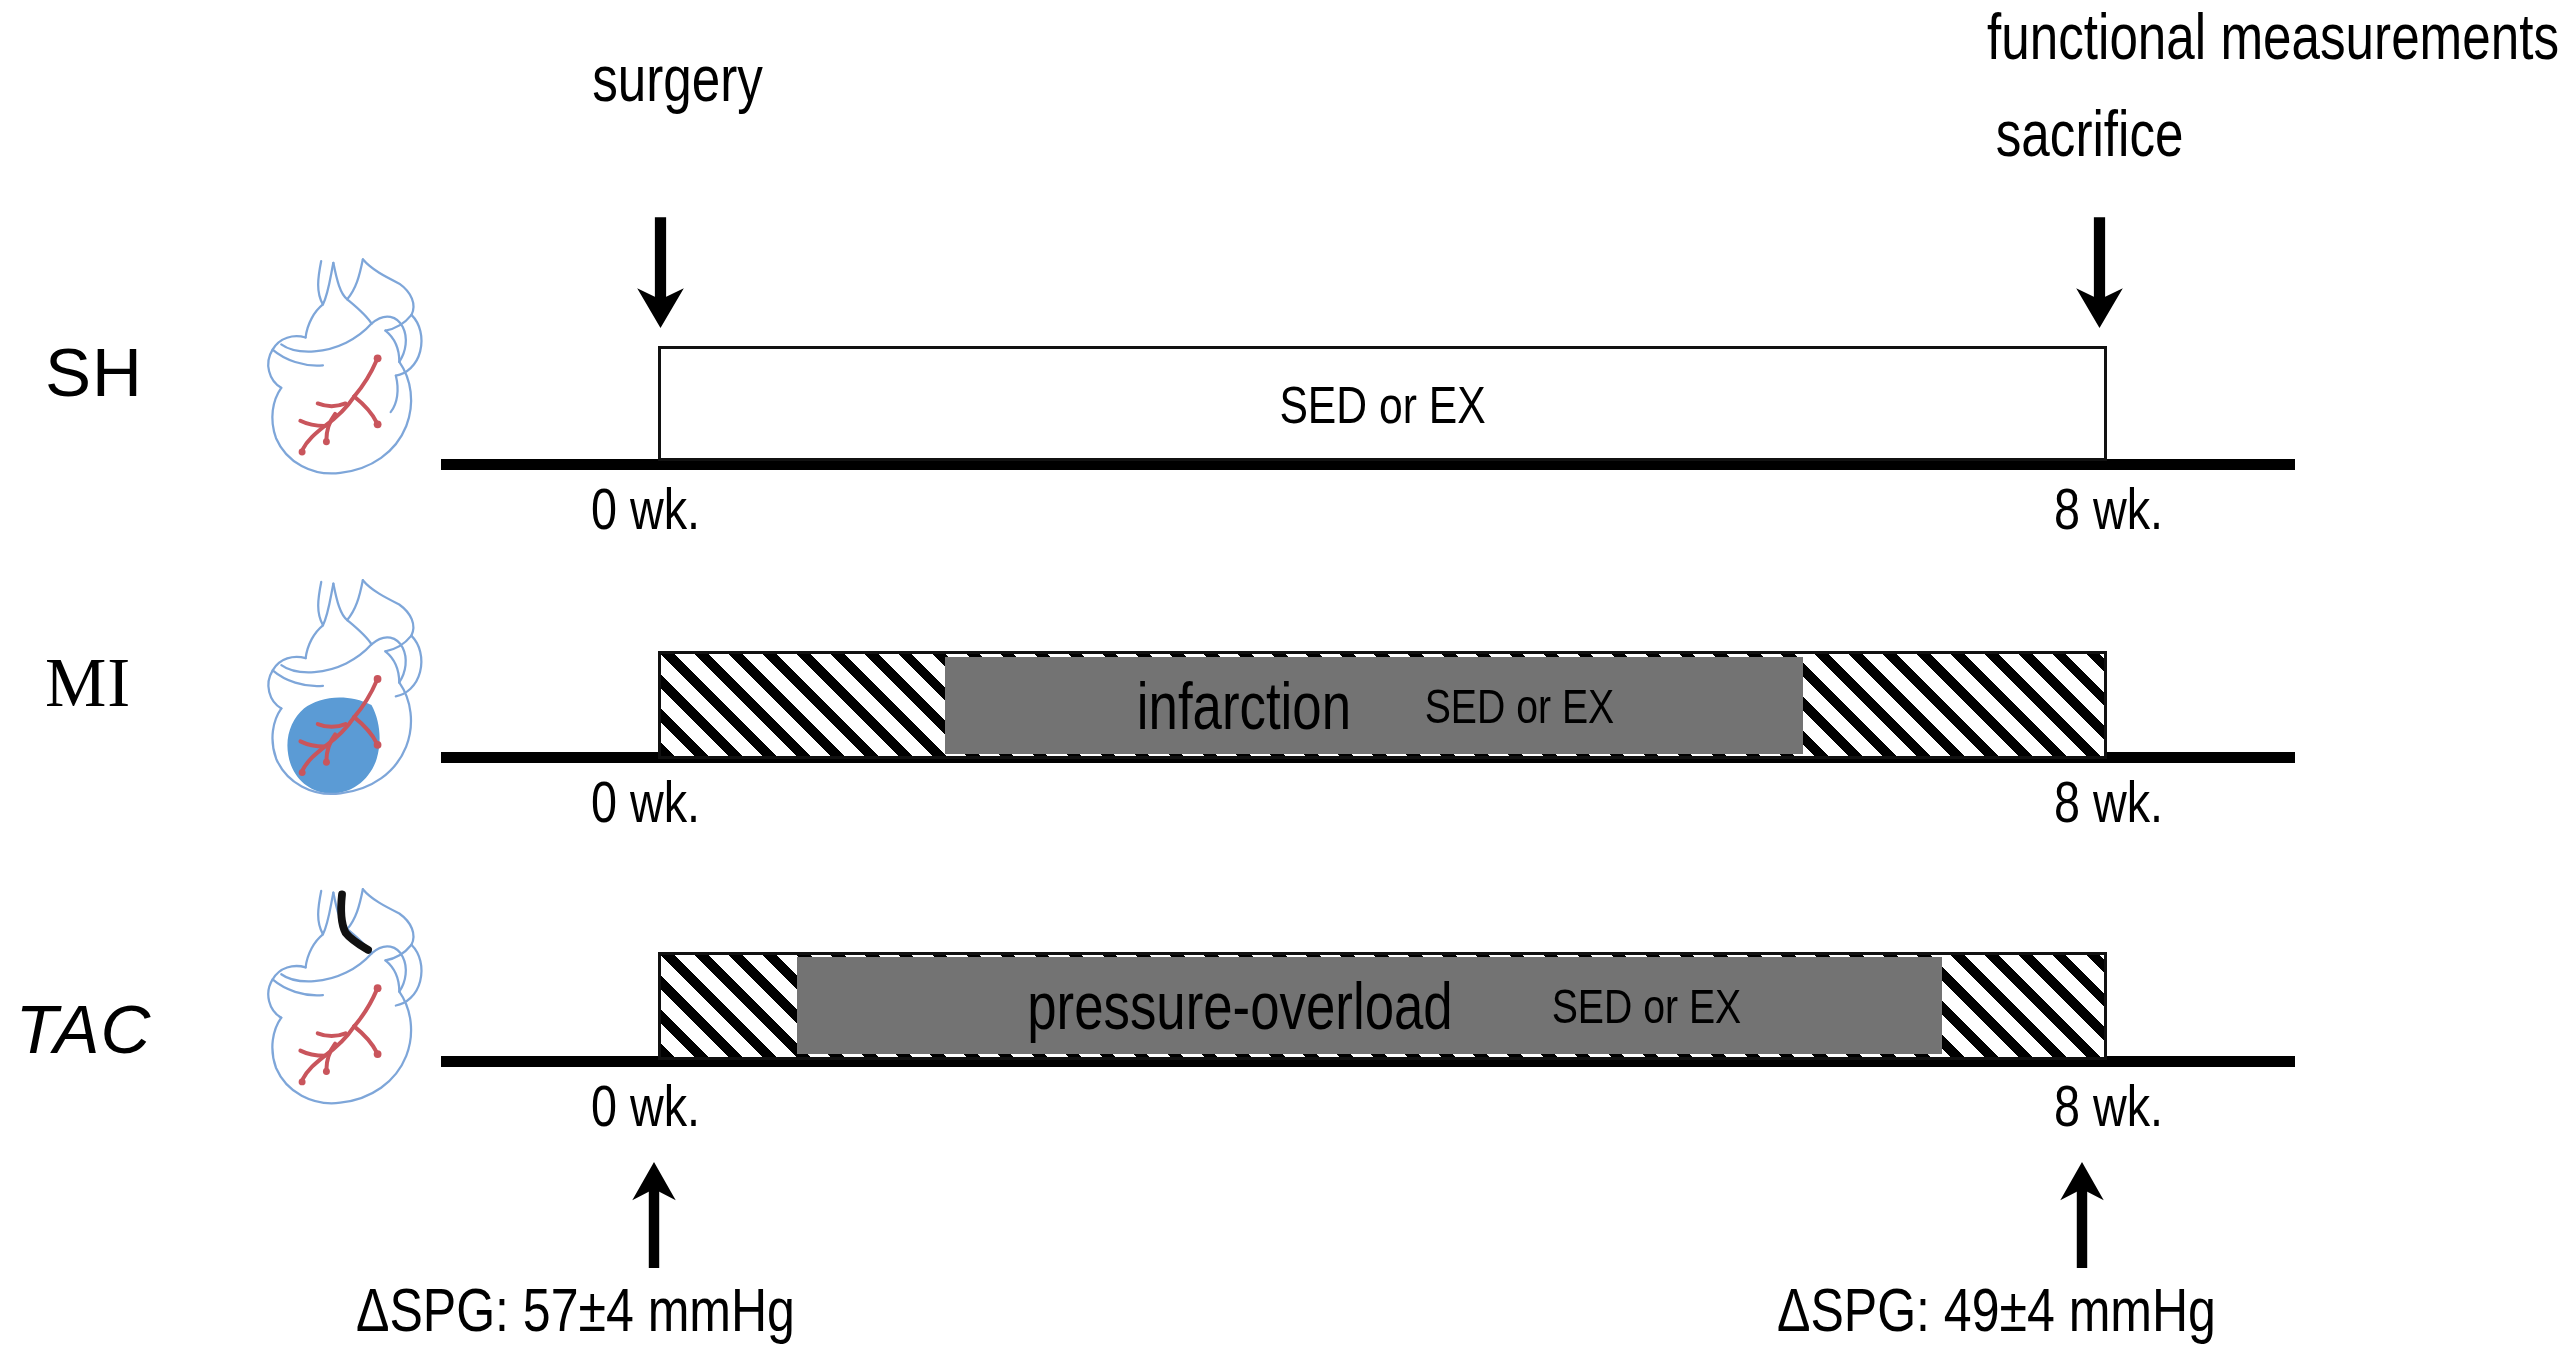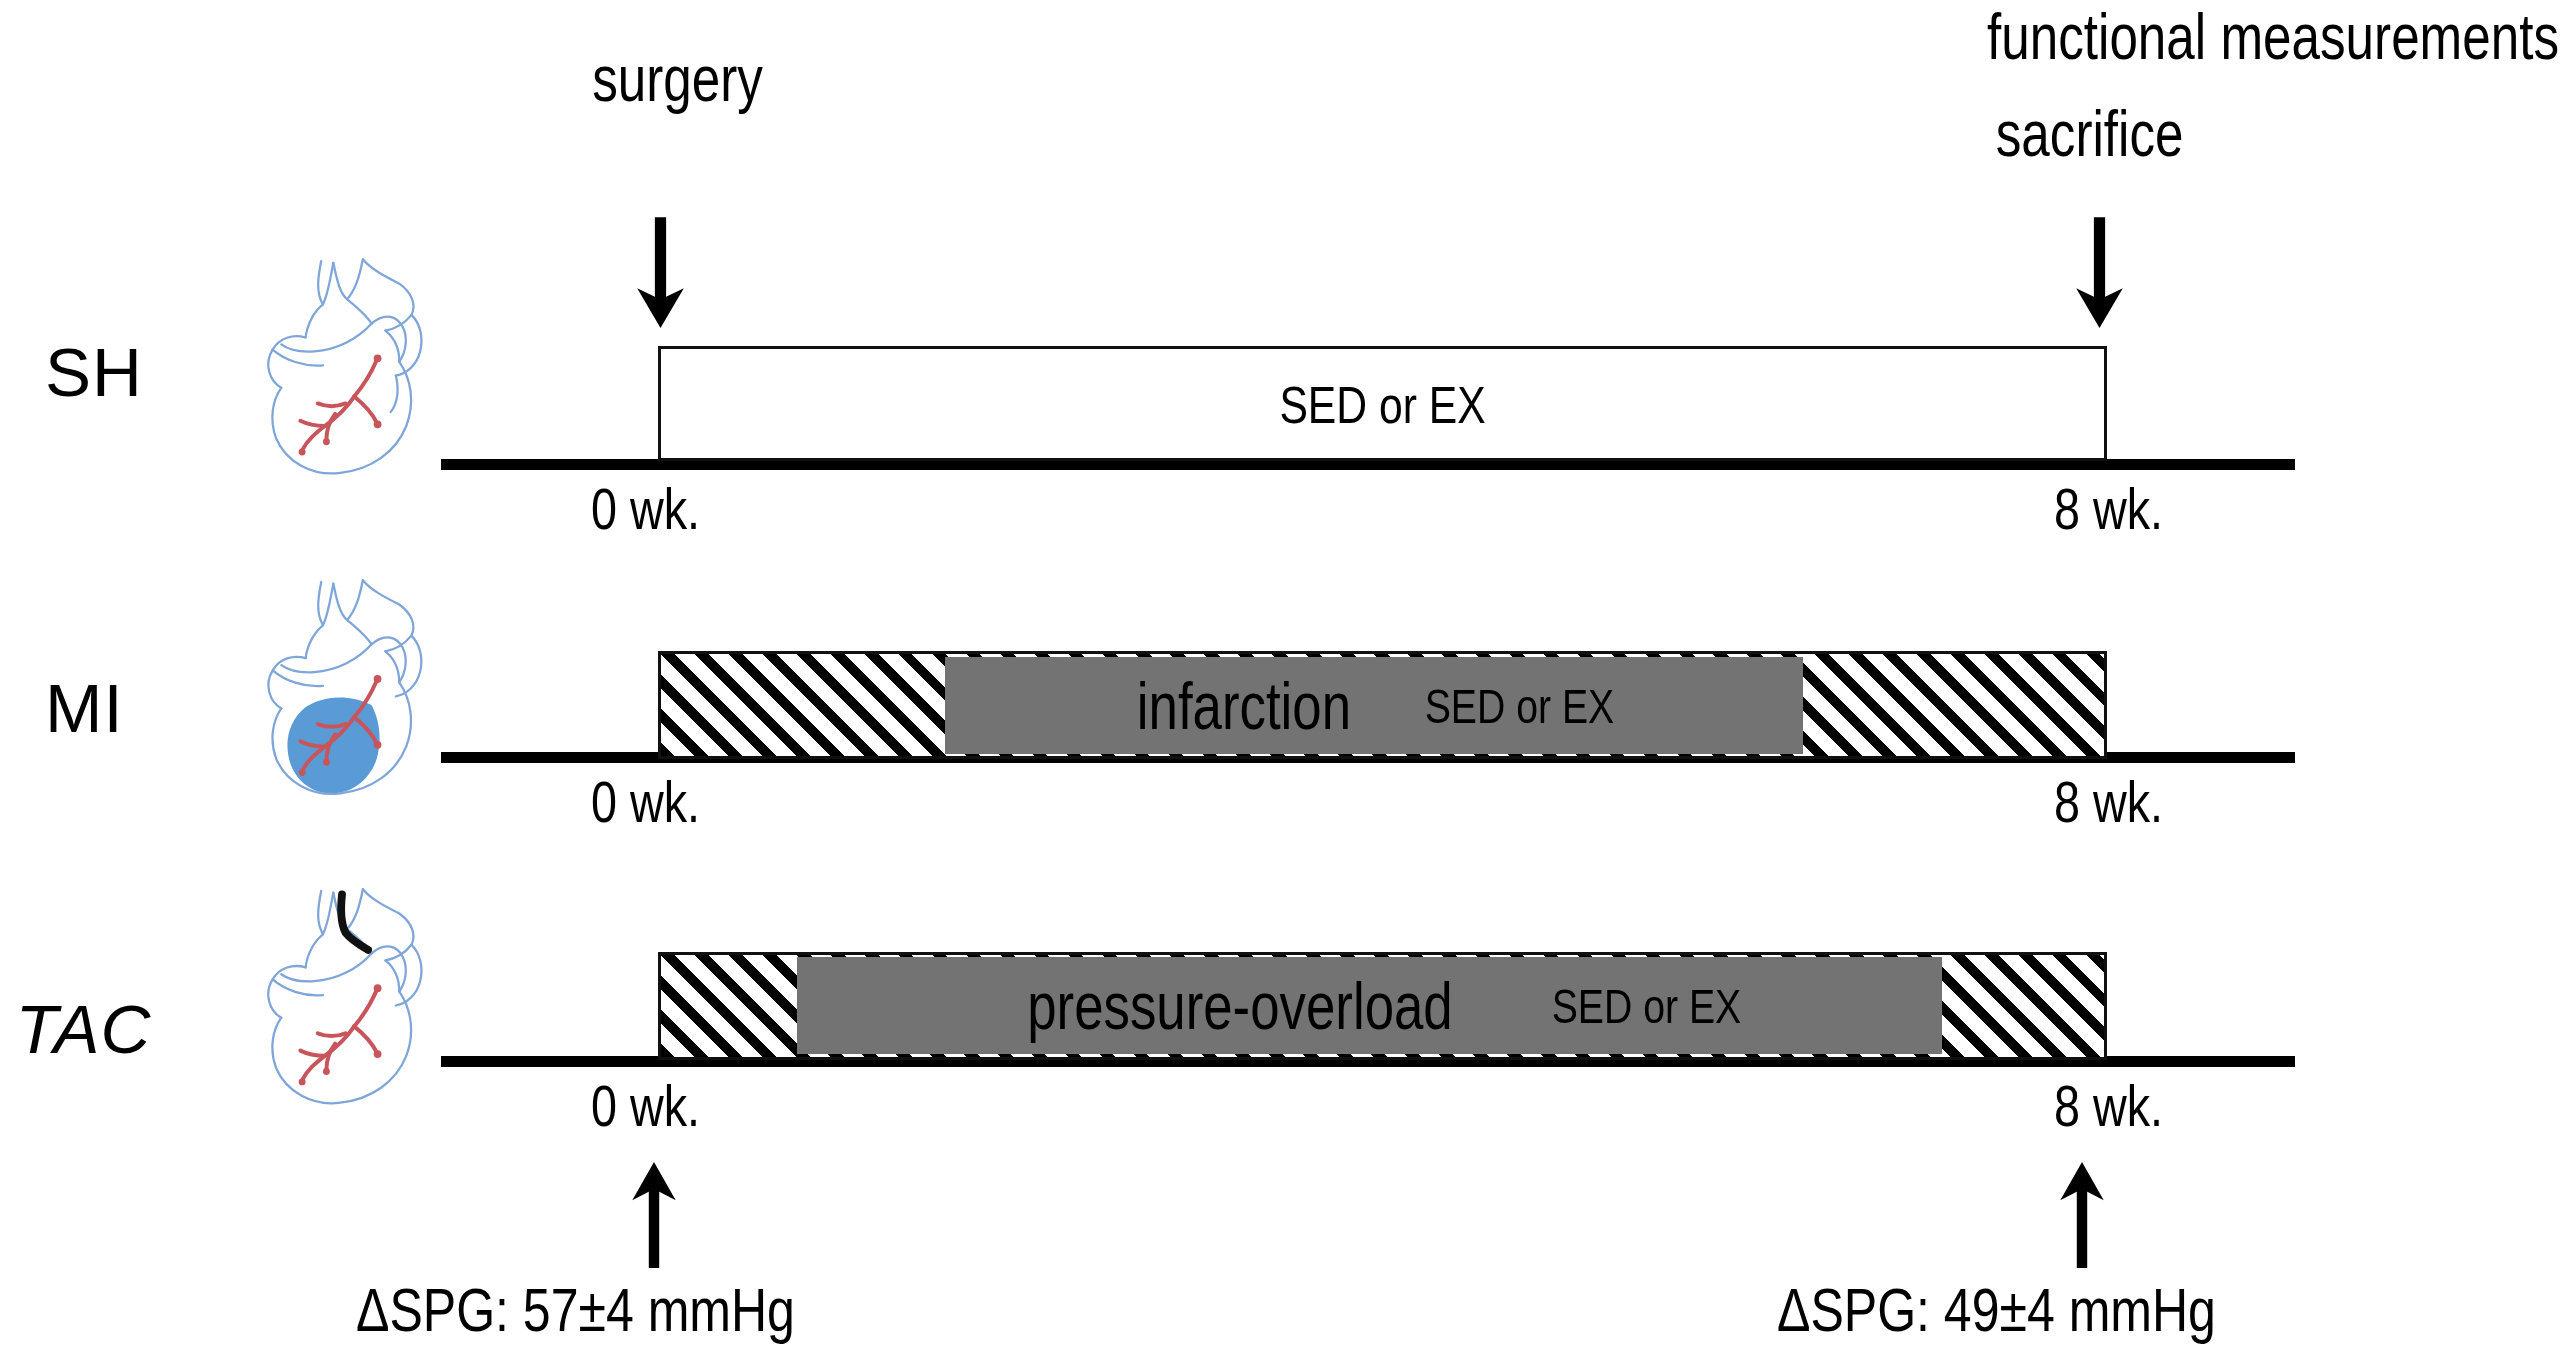--- a/index.html
+++ b/index.html
@@ -115,21 +115,21 @@
 
 <div class="abs axis" style="left:441px; top:459px; width:1854px;"></div>
 
 <div class="abs bar" style="left:658px; top:346px; width:1449px; height:115px;"></div>
 
 <div class="abs cond sed-center" style="left:658px; top:375px; width:1449px; text-align:center;">SED or EX</div>
 
 <div class="abs cond wk wk-l" style="left:591px; top:476px;">0 wk.</div>
 <div class="abs cond wk wk-r" style="left:1911px; top:476px; width:252px; text-align:right;">8 wk.</div>
 
-<div class="abs rowlabel" style="left:45px; top:669px;">MI</div>
+<div class="abs rowlabel" style="left:45px; top:644px;font-family:Liberation Serif, serif;">MI</div>
 
 <div class="abs" style="left:250px; top:575px;">
   <svg width="191" height="234" viewBox="0 0 220 270">
     <path d="M140 150 C150 168 152 192 146 212 C138 238 114 254 90 252
              C66 250 48 232 44 208 C40 186 48 166 62 154
              C80 140 112 136 140 150 Z" fill="#5B9BD5"></path>
     <g fill="none" stroke="#7EA6D9" stroke-width="2.6" stroke-linejoin="round" stroke-linecap="round">
       <path d="M82 8 C78 28 76 44 84 58 C90 46 92 30 96 10"></path>
       <path d="M96 10 C100 30 104 46 112 52 C122 40 126 26 130 6"></path>
       <path d="M130 6 C140 18 156 26 172 34 C186 44 192 58 186 70"></path>

